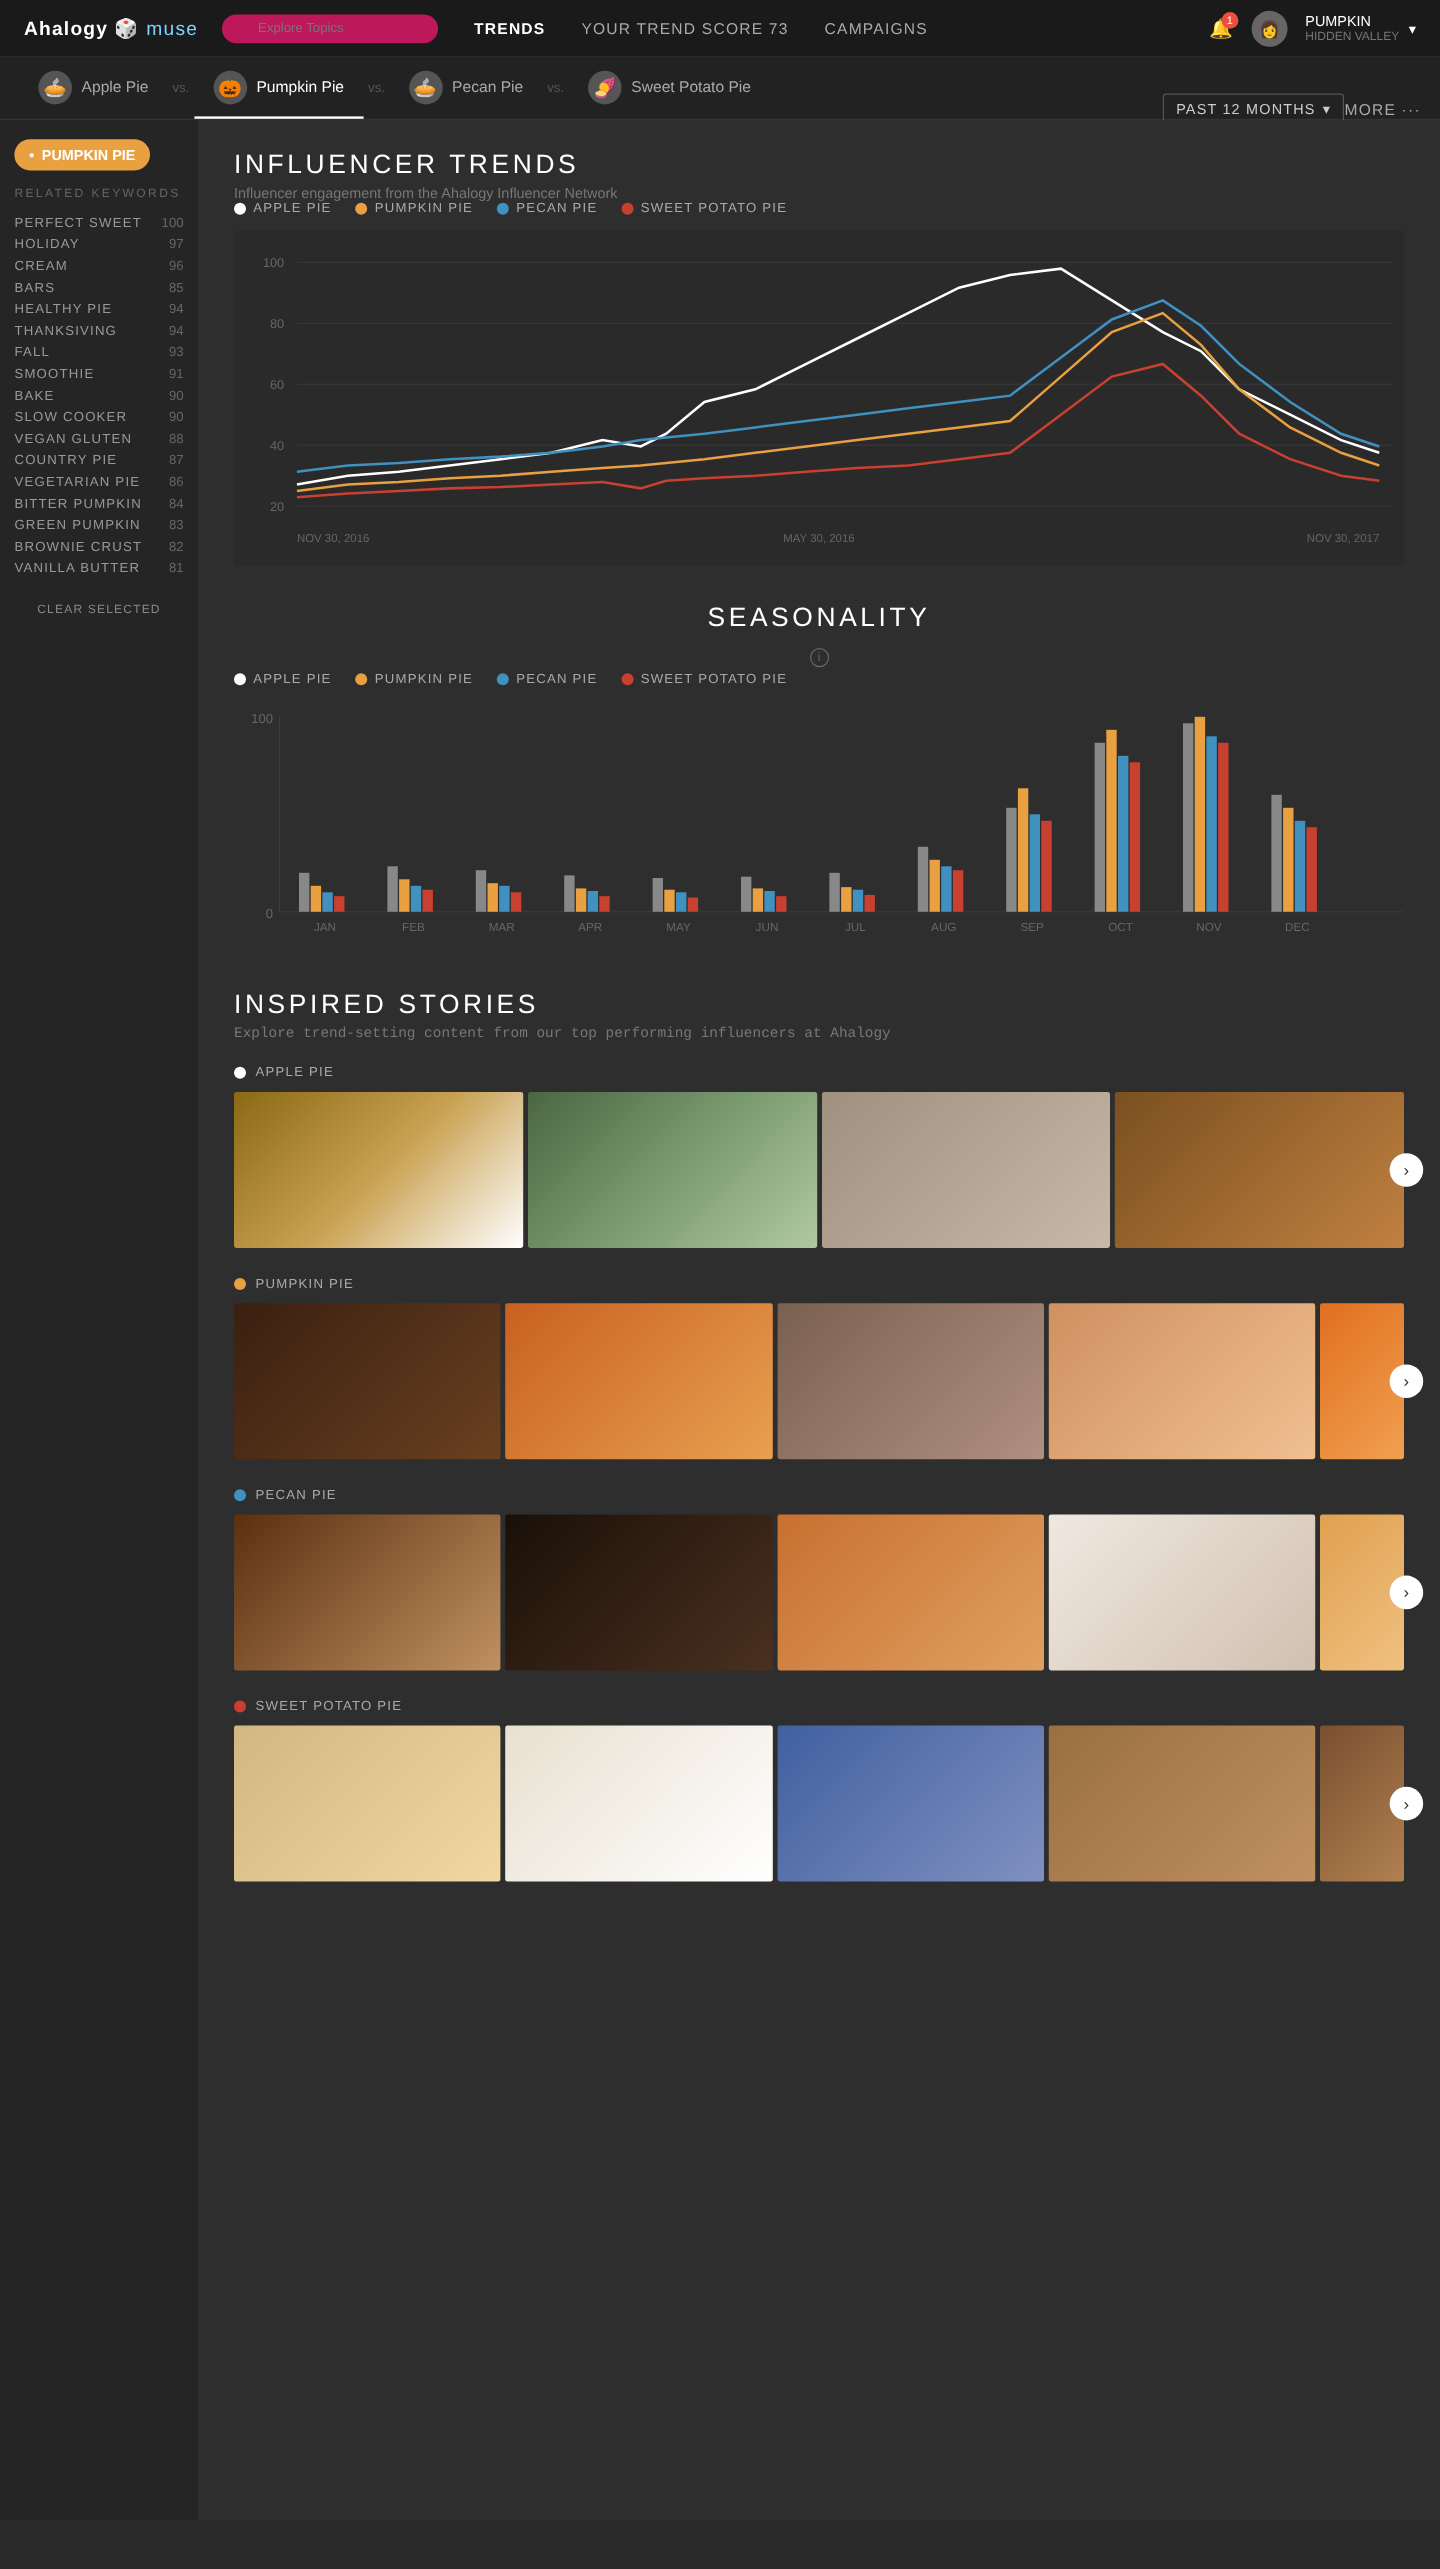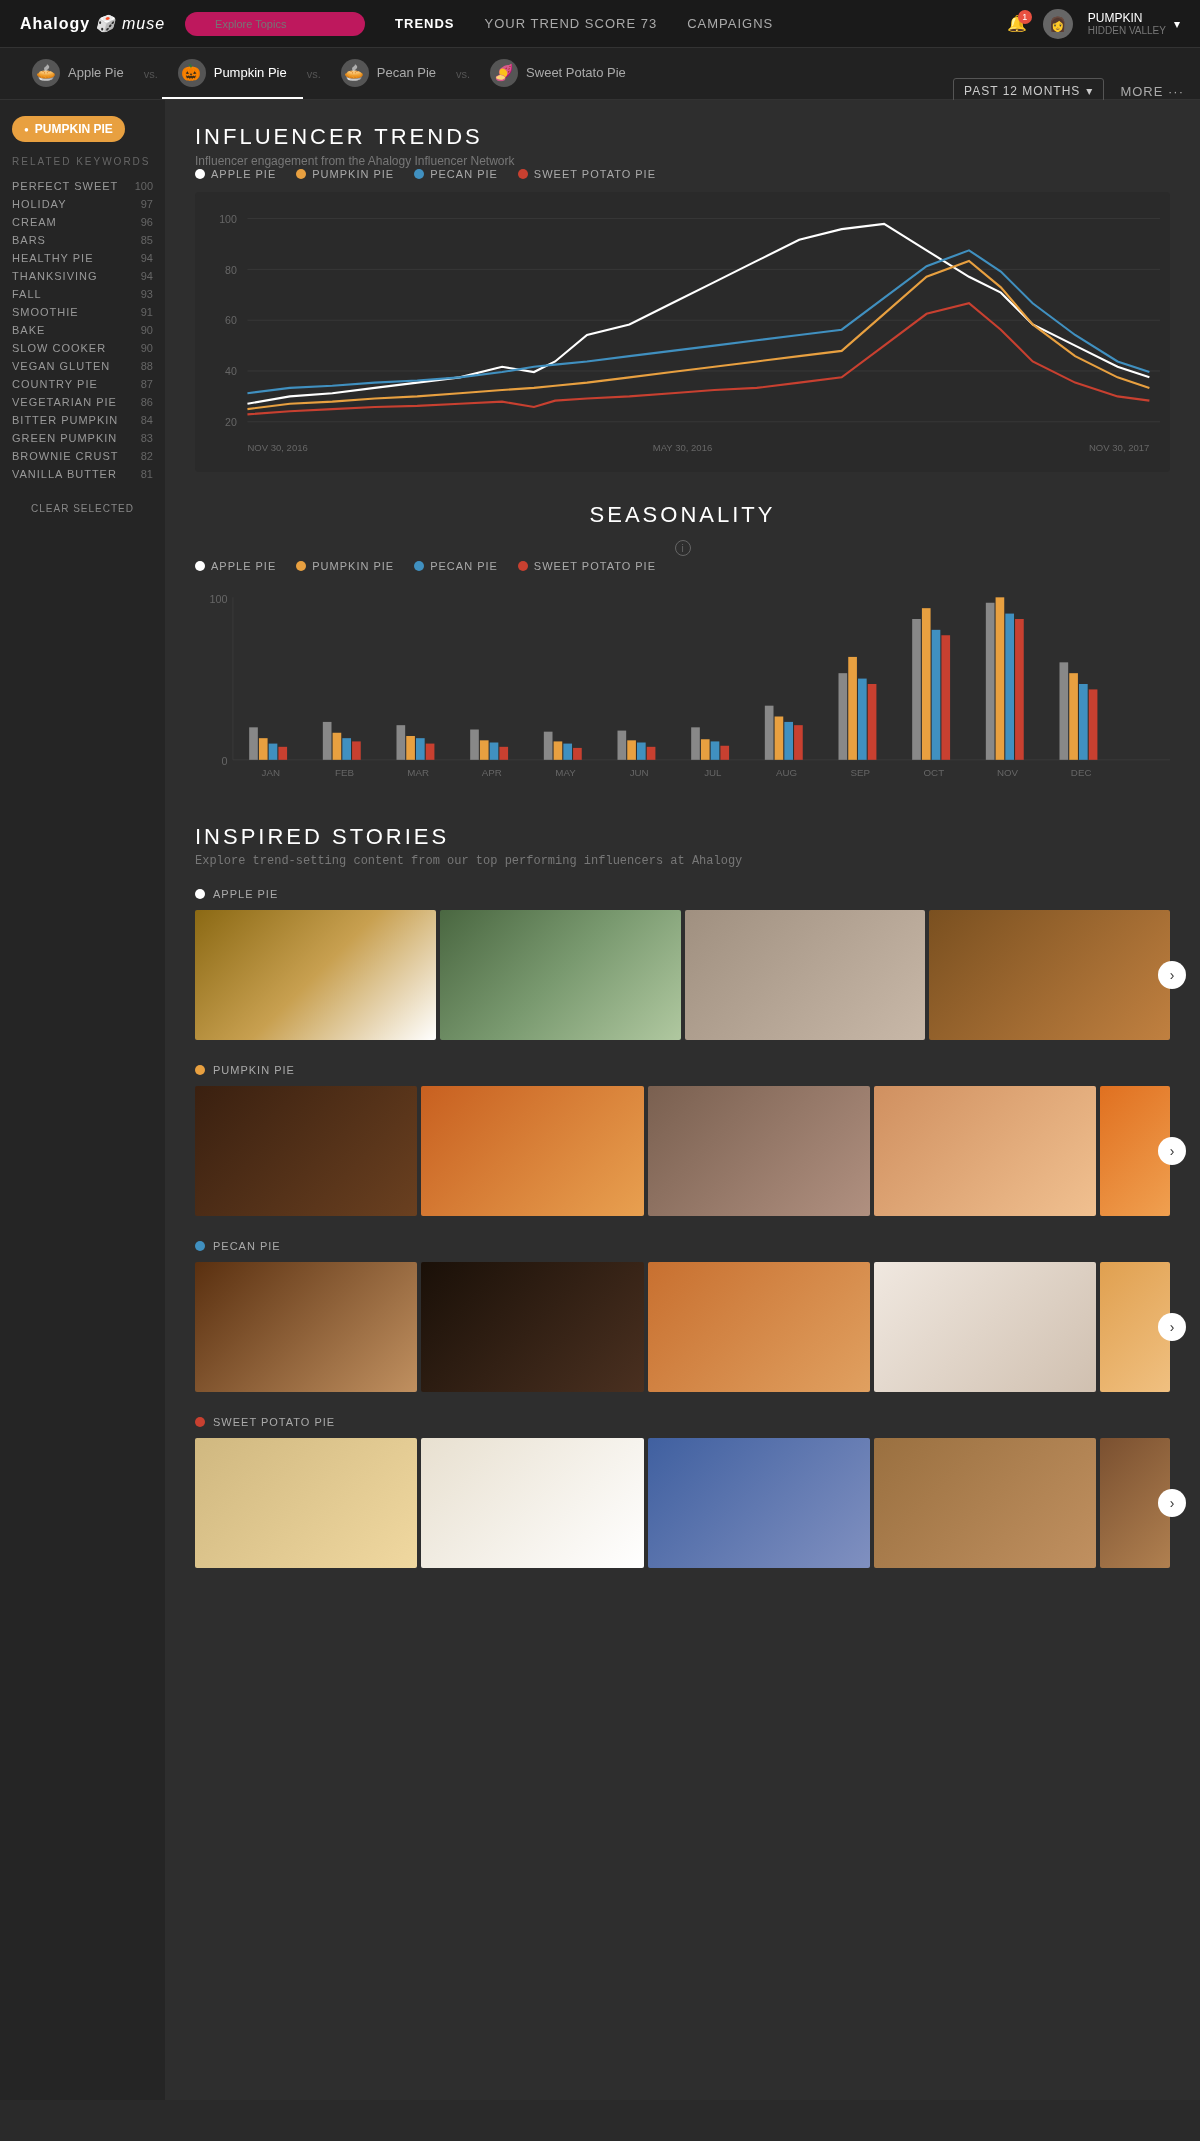--- a/index.html
+++ b/index.html
@@ -21,21 +21,21 @@
       height: 48px;
       border-bottom: 1px solid #333;
     }
     .nav-logo {
       color: #fff;
       font-size: 16px;
       font-weight: bold;
       margin-right: 20px;
       letter-spacing: 1px;
     }
-    .nav-logo span { color: #ffffff; font-weight: normal; font-style: italic; }
+    .nav-logo span { color: #7dd3fc; font-weight: normal; }
     .nav-search {
       background: #be185d;
       border: none;
       border-radius: 15px;
       padding: 6px 14px 6px 30px;
       color: #ccc;
       font-size: 11px;
       width: 180px;
       position: relative;
     }
@@ -139,21 +139,20 @@
       display: flex;
       align-items: center;
       justify-content: center;
       font-size: 16px;
     }
     .vs-label { color: #555; font-size: 11px; padding: 0 4px; }
     .tab-bar-right {
       margin-left: auto;
       display: flex;
       align-items: center;
-      gap: 16px;
       margin-top: 35px;
     }
     .time-filter {
       background: transparent;
       border: 1px solid #555;
       border-radius: 3px;
       color: #ccc;
       padding: 5px 10px;
       font-size: 12px;
       letter-spacing: 1px;

